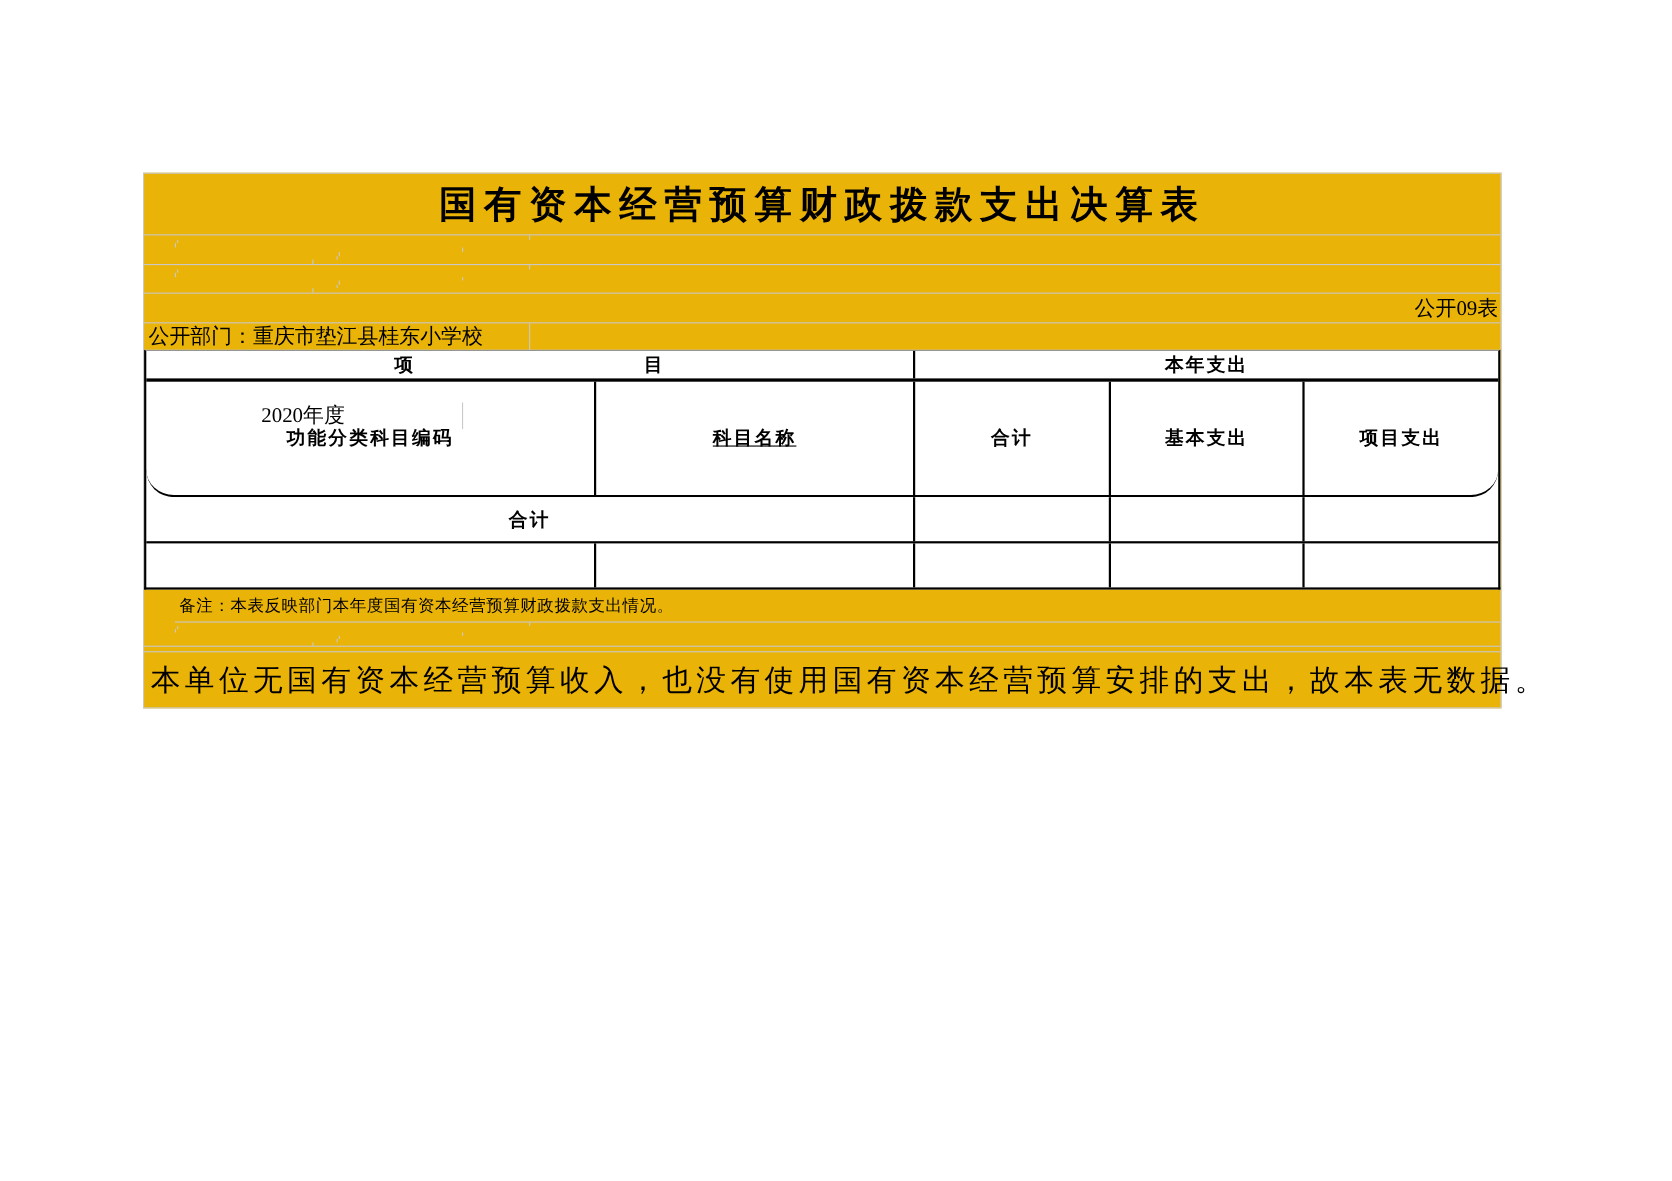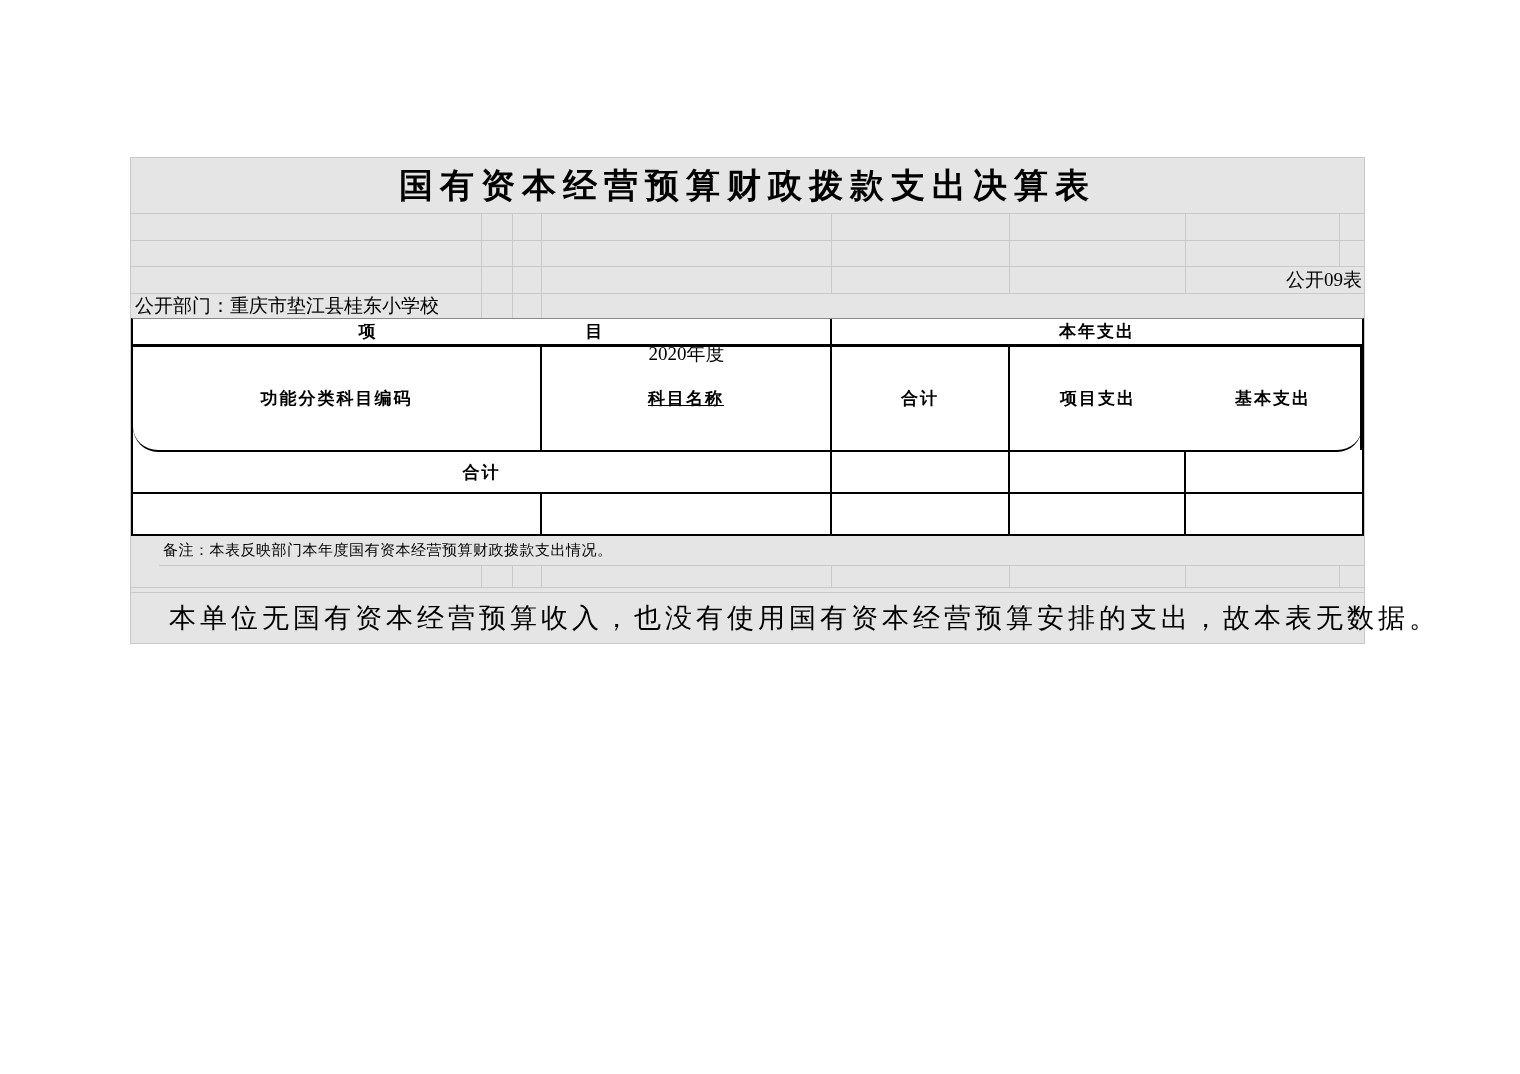--- a/index.html
+++ b/index.html
@@ -1,20 +1,20 @@
 <!DOCTYPE html>
 <html><head>
 <meta charset="utf-8">
 <style>
   html,body{margin:0;padding:0;background:#ffffff;}
   .canvas{position:relative;width:1520px;height:1074px;background:#ffffff;overflow:hidden;
           font-family:"Liberation Serif","DejaVu Serif",serif;color:#000;}
   .sheet{position:absolute;left:130px;top:157px;width:1233px;height:485px;
-         border:1px solid #c9c9c9;background:#e5e5e5;}
-  .row{display:flex;width:100%;box-sizing:border-box;}
+         border:1px solid #c9c9c9;background:#eab308;}
+  .row{display:flex;width:100%;box-sizing:border-box;flex-direction:column;}
   .gridrow{border-bottom:1px solid #c9c9c9;}
   .gcell{box-sizing:border-box;border-right:1px solid #c9c9c9;height:100%;}
   .gcell.last{border-right:none;flex:1;}
   
   .title-row{height:56px;border-bottom:1px solid #c9c9c9;display:flex;align-items:center;justify-content:center;box-sizing:border-box;}
   .title-text{font-family:"Liberation Sans","DejaVu Sans",sans-serif;font-weight:bold;
               font-size:34px;letter-spacing:7px;white-space:nowrap;}
   .r2{height:27px;}
   .r3{height:26px;}
   .r4{height:27px;}
@@ -36,21 +36,21 @@
   .hcell{box-sizing:border-box;border-right:2px solid #000;display:flex;align-items:center;justify-content:center;height:100%;}
   .hcell.last{border-right:none;flex:1;}
   .hd{font-family:"Liberation Sans","DejaVu Sans",sans-serif;font-weight:bold;font-size:17px;letter-spacing:2px;white-space:nowrap;}
   .item-split{display:flex;justify-content:center;align-items:center;gap:208px;width:100%;}
   
   .remark-row{height:30px;border-bottom:1px solid #c9c9c9;display:flex;align-items:center;box-sizing:border-box;padding-left:4px;margin-left:28px;}
   .remark-text{font-size:15px;letter-spacing:0.5px;white-space:nowrap;}
   .thin-row{height:22px;}
   .gap-row{height:4px;}
   .statement-row{height:51px;border-top:1px solid #c9c9c9;display:flex;align-items:center;box-sizing:border-box;padding-left:6px;}
-  .statement-text{font-size:27px;letter-spacing:4px;white-space:nowrap;margin-left:32px;}
+  .statement-text{font-size:27px;letter-spacing:4px;white-space:nowrap;}
   
   .wA{width:351px;} .wB{width:31px;} .wC{width:29px;} .wD{width:290px;}
   .wE{width:178px;} .wF{width:176px;} .wG1{width:154px;}
   
   .tw1{width:699px;} .twA{width:409px;} .twD{width:290px;text-decoration:underline;} .twE{width:178px;} .twF{width:176px;}
 </style>
 </head>
 <body>
 
 <div class="canvas">
@@ -108,22 +108,22 @@
             <span class="hd">目</span>
           </div>
         </div>
         <div class="hcell last hd">本年支出</div>
       </div>
 
       <div class="hrow hrow2">
         <div class="hcell twA hd">功能分类科目编码</div>
         <div class="hcell twD hd">科目名称</div>
         <div class="hcell twE hd">合计</div>
+        <div class="hcell twF hd">基本支出</div>
         <div class="hcell last hd">项目支出</div>
-        <div class="hcell twF hd">基本支出</div>
       </div>
 
       <div class="hrow hrow3">
         <div class="hcell tw1 hd">合计</div>
         <div class="hcell twE"></div>
         <div class="hcell twF"></div>
         <div class="hcell last"></div>
       </div>
 
       <div class="hrow hrow4">

